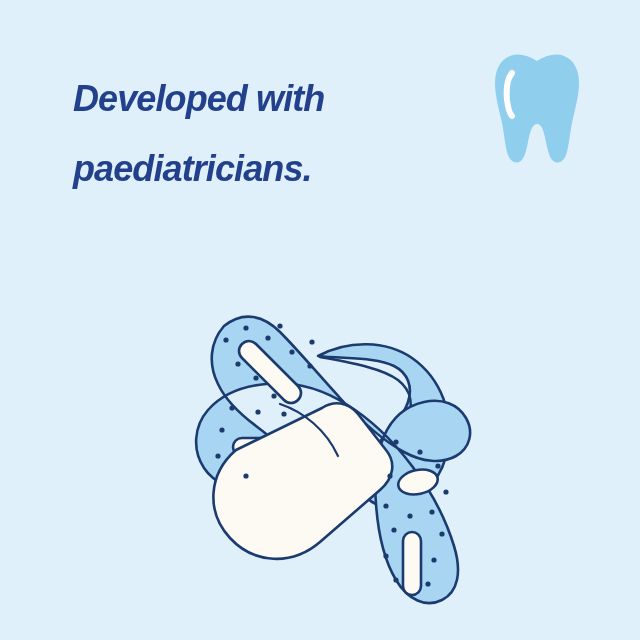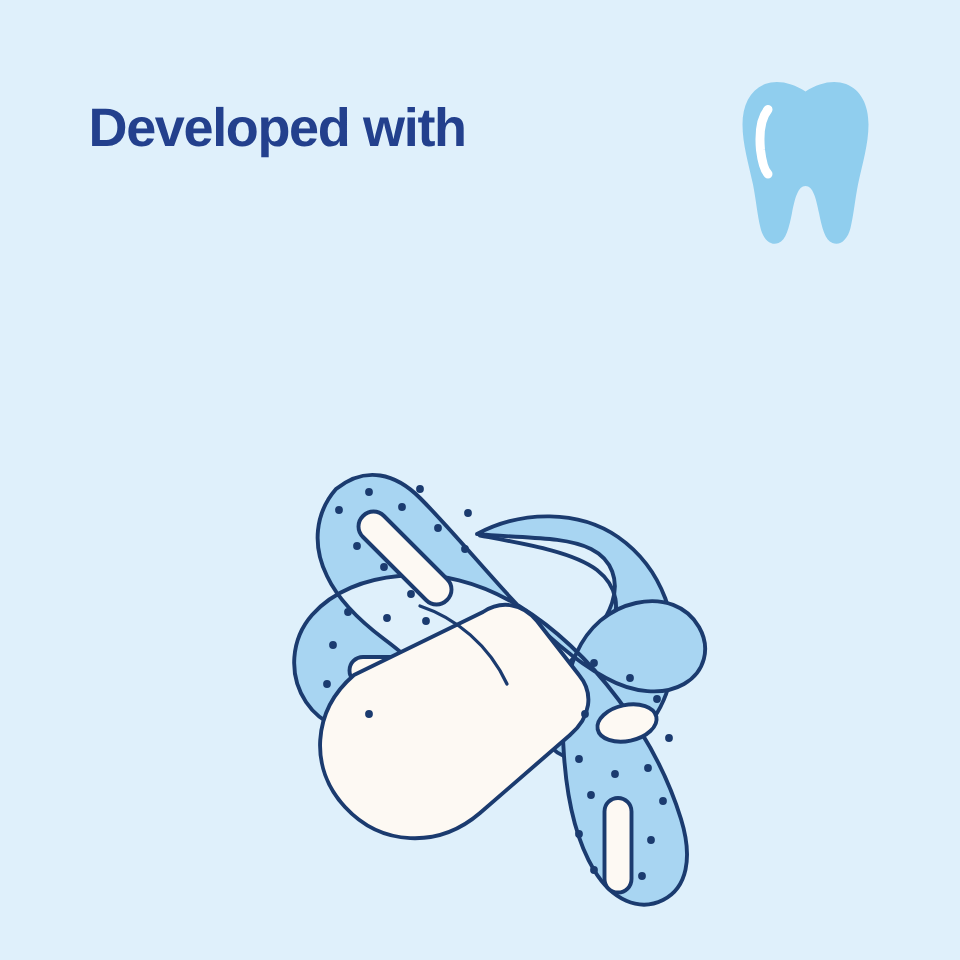--- a/index.html
+++ b/index.html
@@ -29,27 +29,28 @@
   .eyebrow {
     font-size: 32px;
     font-weight: bold;
     color: #9fd4ec;
     letter-spacing: -0.6px;
     line-height: 52px;
     margin: 0;
     white-space: nowrap;
   }
   .headline {
-    margin: 4px;
+    margin: 18px;
     font-size: 36px;
     font-weight: bold;
     color: #23408d;
     letter-spacing: -0.9px;
     line-height: 52px;
     white-space: nowrap;
+    font-style: italic;
   }
 
   
   .tooth-icon {
     position: absolute;
     left: 492px;
     top: 52px;
     width: 90px;
     height: 115px;
   }
@@ -63,20 +64,21 @@
     height: 330px;
   }
 </style>
 </head>
 <body>
 
 <div id="canvas">
 
   <div class="text-block">
     <p class="headline">Developed with</p>
+    <p class="headline">paediatricians.</p>
   </div>
 
   <svg class="tooth-icon" viewBox="0 0 90 115">
     <path d="M45,9
              C36,3 26,1 18,4
              C8,8 3,18 3,31
              C3,44 7,57 10,71
              C12,81 13,92 15,100
              C17,108 22,112 27,110
              C32,108 34,100 36,90

